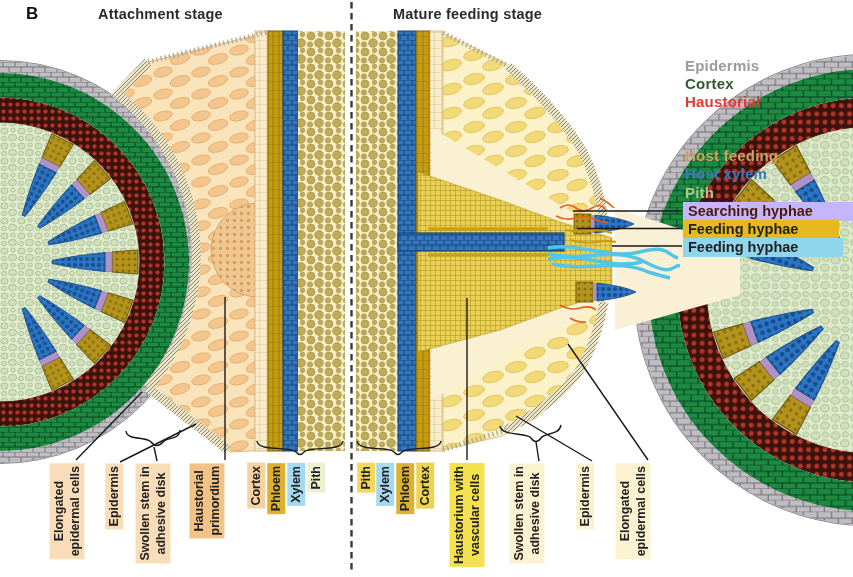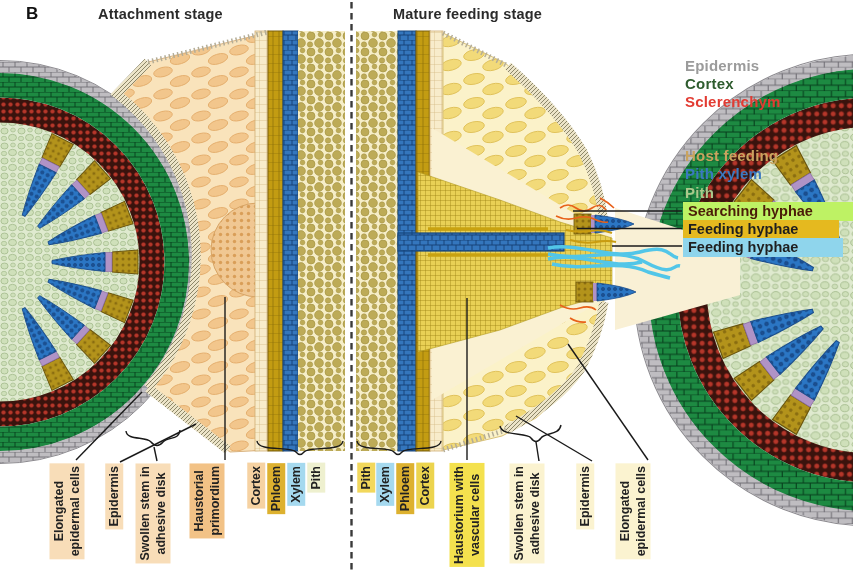--- a/index.html
+++ b/index.html
@@ -208,25 +208,25 @@
     <path d="M612,246 L682,246"></path>
   </g>
 </svg>
 
 <div class="abs panel-letter" style="left:26px;top:4px;">B</div>
 <div class="abs panel-title" style="left:393px;top:6px;">Mature feeding stage</div>
 <div class="abs panel-title" style="left:98px;top:6px;">Attachment stage</div>
 
 <div class="abs leg" style="left: 685px; top: 57px; color: rgb(155, 155, 155);">Epidermis</div>
 <div class="abs leg" style="left: 685px; top: 75px; color: rgb(46, 92, 46);">Cortex</div>
-<div class="abs leg" style="left: 685px; top: 93px; color: rgb(226, 59, 50);">Sclerenchym</div>
+<div class="abs leg" style="left: 685px; top: 93px; color: rgb(226, 59, 50);">Haustorial</div>
 <div class="abs leg" style="left: 685px; top: 147px; color: rgb(201, 163, 95);">Host feeding</div>
-<div class="abs leg" style="left: 685px; top: 165px; color: rgb(59, 121, 192);">Pith xylem</div>
+<div class="abs leg" style="left: 685px; top: 165px; color: rgb(59, 121, 192);">Host xylem</div>
 <div class="abs leg" style="left: 685px; top: 184px; color: rgb(171, 201, 140);">Pith</div>
-<div class="abs legbox" style="left: 683px; top: 202px; width: 160px; background: #bef264; color: rgb(74, 28, 8);">Searching hyphae</div>
+<div class="abs legbox" style="left: 683px; top: 202px; width: 160px; background: #c4b5fd; color: rgb(74, 28, 8);">Searching hyphae</div>
 <div class="abs legbox" style="left: 683px; top: 220px; width: 146px; background: rgb(229, 185, 31); color: rgb(31, 31, 31);">Feeding hyphae</div>
 <div class="abs legbox" style="left: 683px; top: 238px; width: 150px; background: rgb(143, 213, 236); color: rgb(31, 31, 31);">Feeding hyphae</div>
 
 <div class="vlabel" style="left: 50px; background: rgb(248, 221, 184);">Elongated
 epidermal cells</div>
 <div class="vlabel" style="left: 105px; background: rgb(248, 221, 184);">Epidermis</div>
 <div class="vlabel" style="left: 136px; background: rgb(248, 221, 184);">Swollen stem in
 adhesive disk</div>
 <div class="vlabel" style="left: 190px; background: rgb(242, 194, 134);">Haustorial
 primordium</div>

